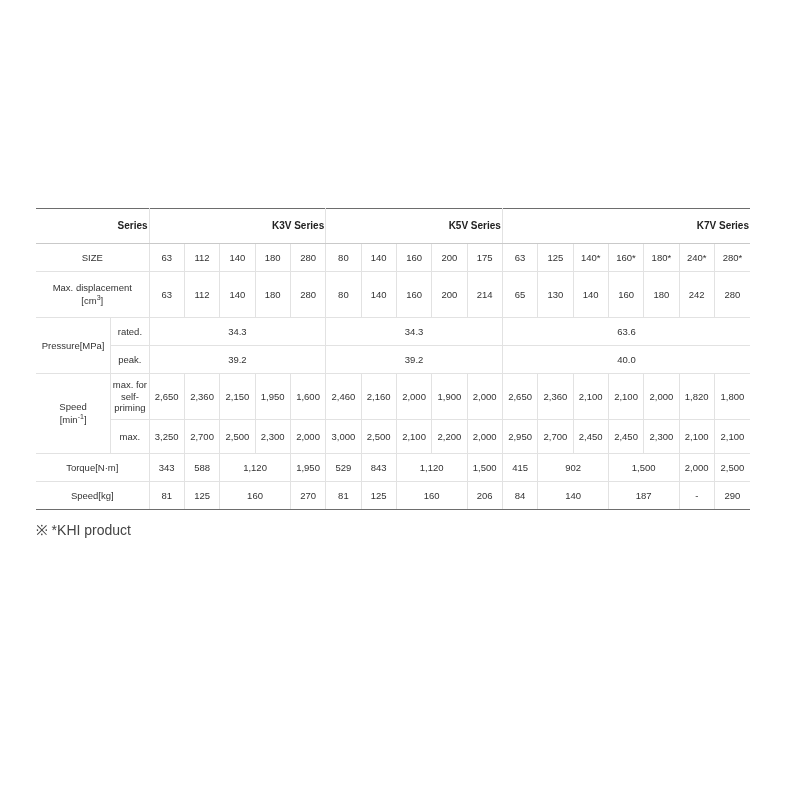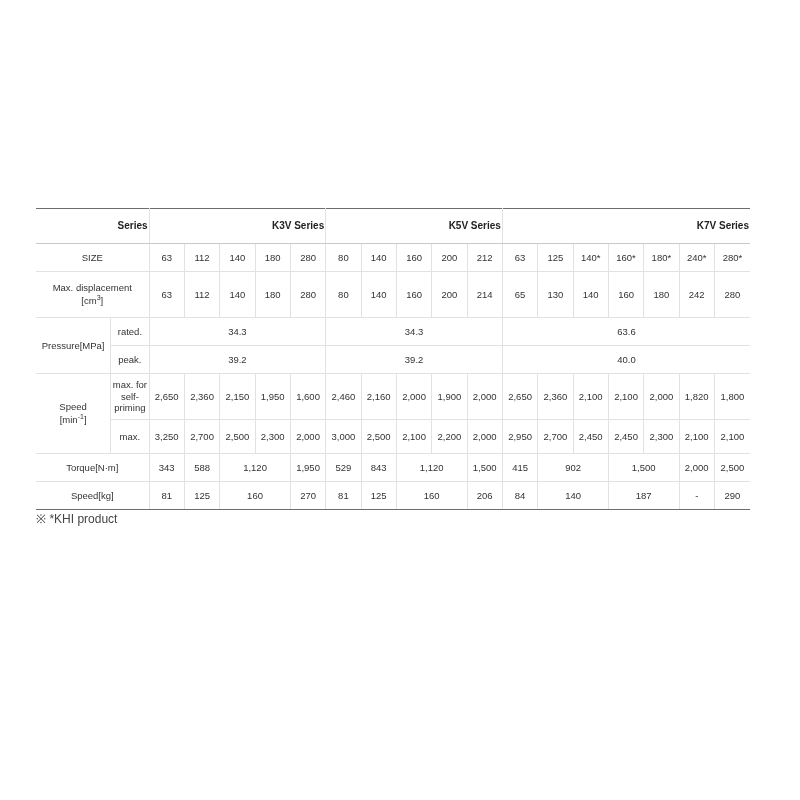--- a/index.html
+++ b/index.html
@@ -60,21 +60,22 @@
   }
   .rowlabel {
     font-size: 9.5px;
     color: #333333;
   }
   .sub {
     vertical-align: super;
     font-size: 7px;
   }
   .note {
-    font-size: 12px;
+    margin-top: 10px;
+    font-size: 14px;
     color: #444444;
   }
   .h28 { height: 28px; }
   .h34 { height: 34px; }
   .h46 { height: 46px; }
 </style>
 </head>
 <body>
 
 <div class="page">
@@ -115,21 +116,21 @@
       <td colspan="2" class="rowlabel">SIZE</td>
       <td>63</td>
       <td>112</td>
       <td>140</td>
       <td>180</td>
       <td>280</td>
       <td>80</td>
       <td>140</td>
       <td>160</td>
       <td>200</td>
-      <td>212</td>
+      <td>175</td>
       <td>63</td>
       <td>125</td>
       <td>140*</td>
       <td>160*</td>
       <td>180*</td>
       <td>240*</td>
       <td class="lastcol">280*</td>
     </tr>
 
     <tr class="h46">

